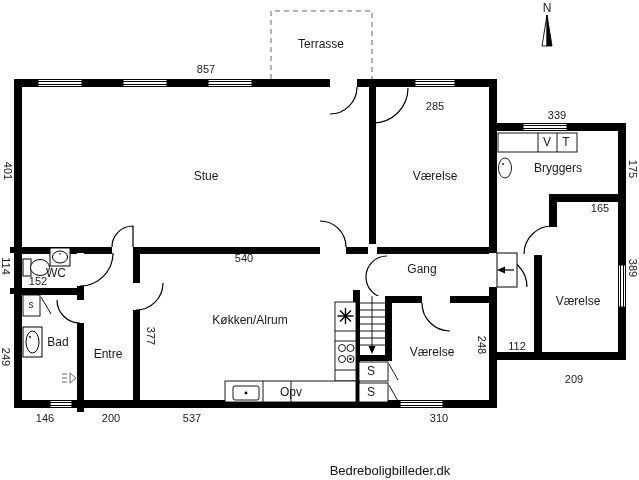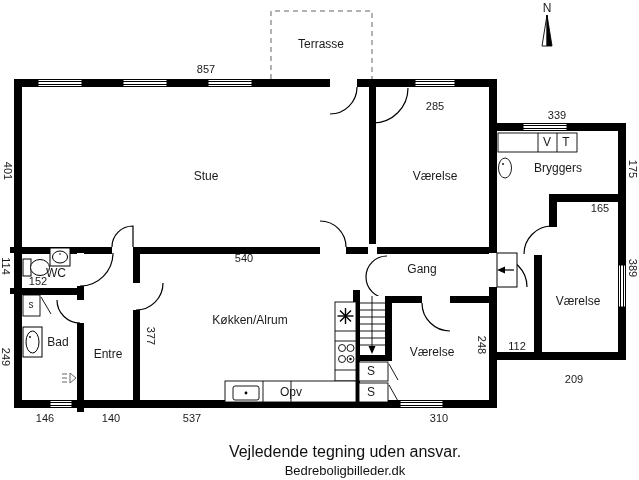--- a/index.html
+++ b/index.html
@@ -8,21 +8,21 @@
   #plan-svg{position:absolute;left:0;top:0;}
   #labels{position:absolute;left:0;top:0;width:639px;height:480px;}
   .lbl{position:absolute;transform:translate(-50%,-50%);white-space:nowrap;color:#1a1a1a;line-height:1;}
   .lbl.rot{transform:translate(-50%,-50%) rotate(90deg);}
   .dim{font-size:11px;}
   .room{font-size:12px;}
   .small{font-size:12px;}
   .tiny{font-size:10px;}
   .footer-line{position:absolute;transform:translate(-50%,-50%);white-space:nowrap;color:#111;}
   #footer-disclaimer{font-size:16px;}
-  #footer-credit{font-size:13px;}
+  #footer-credit{font-size:13px;margin-left:45px;}
 </style>
 </head>
 <body>
 
 <div id="stage">
 
 <svg id="plan-svg" width="639" height="480" viewBox="0 0 639 480">
 
   <g>
     <path d="M271,79 L271,11 L372,11 L372,79" fill="none" stroke="#999" stroke-width="1.5" stroke-dasharray="5,4"></path>
@@ -219,21 +219,21 @@
 
 <div id="labels">
       <div class="lbl dim" style="left: 206px; top: 69px;">857</div>
       <div class="lbl dim" style="left: 435px; top: 70px; margin-top: 36px;">285</div>
       <div class="lbl dim" style="left: 557px; top: 115px;">339</div>
       <div class="lbl dim rot" style="left: 7px; top: 171px;">401</div>
       <div class="lbl dim rot" style="left: 5px; top: 266px;">114</div>
       <div class="lbl dim rot" style="left: 5px; top: 357px;">249</div>
       <div class="lbl dim" style="left: 38px; top: 281px;">152</div>
       <div class="lbl dim" style="left: 45px; top: 418px;">146</div>
-      <div class="lbl dim" style="left: 111px; top: 418px;">140</div>
+      <div class="lbl dim" style="left: 111px; top: 418px;">200</div>
       <div class="lbl dim" style="left: 192px; top: 418px;">537</div>
       <div class="lbl dim" style="left: 439px; top: 418px;">310</div>
       <div class="lbl dim" style="left: 244px; top: 258px;">540</div>
       <div class="lbl dim rot" style="left: 150px; top: 336px;">377</div>
       <div class="lbl dim rot" style="left: 481px; top: 345px;">248</div>
       <div class="lbl dim" style="left: 517px; top: 346px;">112</div>
       <div class="lbl dim" style="left: 574px; top: 346px; margin-top: 33px;">209</div>
       <div class="lbl dim" style="left: 584px; top: 208px; margin-left: 16px;">165</div>
       <div class="lbl dim rot" style="left: 632px; top: 169px;">175</div>
       <div class="lbl dim rot" style="left: 632px; top: 268px;">389</div>
@@ -250,16 +250,15 @@
       <div class="lbl room" style="left: 321px; top: 44px;">Terrasse</div>
       <div class="lbl small" style="left: 277px; top: 392px; padding-left: 28px;">Opv</div>
       <div class="lbl small" style="left: 547px; top: 142px;">V</div>
       <div class="lbl small" style="left: 566px; top: 142px;">T</div>
       <div class="lbl tiny" style="left: 31px; top: 305px;">s</div>
       <div class="lbl small" style="left: 371px; top: 371px;">S</div>
       <div class="lbl small" style="left: 371px; top: 392px;">S</div>
       <div class="lbl room" style="left: 547px; top: 8px;">N</div>
     </div>
 
-<div id="footer-disclaimer" class="footer-line" style="left:345px;top:452px;">Vejledende tegning uden ansvar.</div>
 <div id="footer-credit" class="footer-line" style="left:345px;top:470px;">Bedreboligbilleder.dk</div>
 
 </div>
 
 </body></html>

